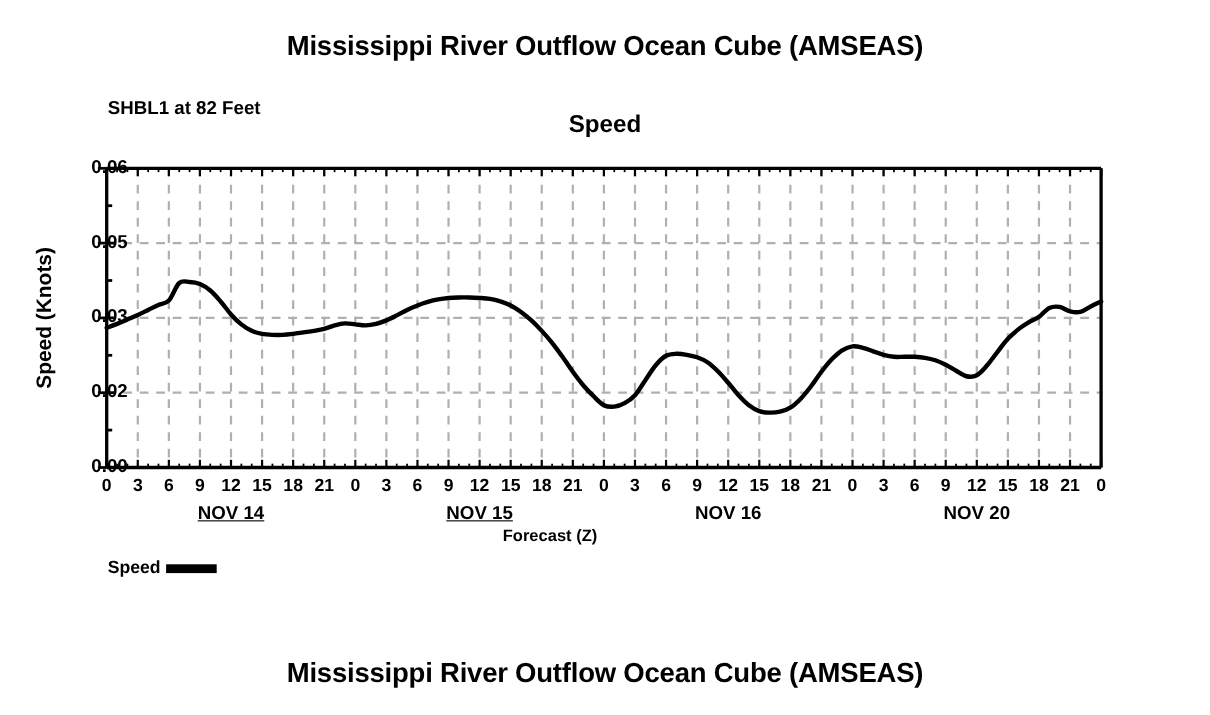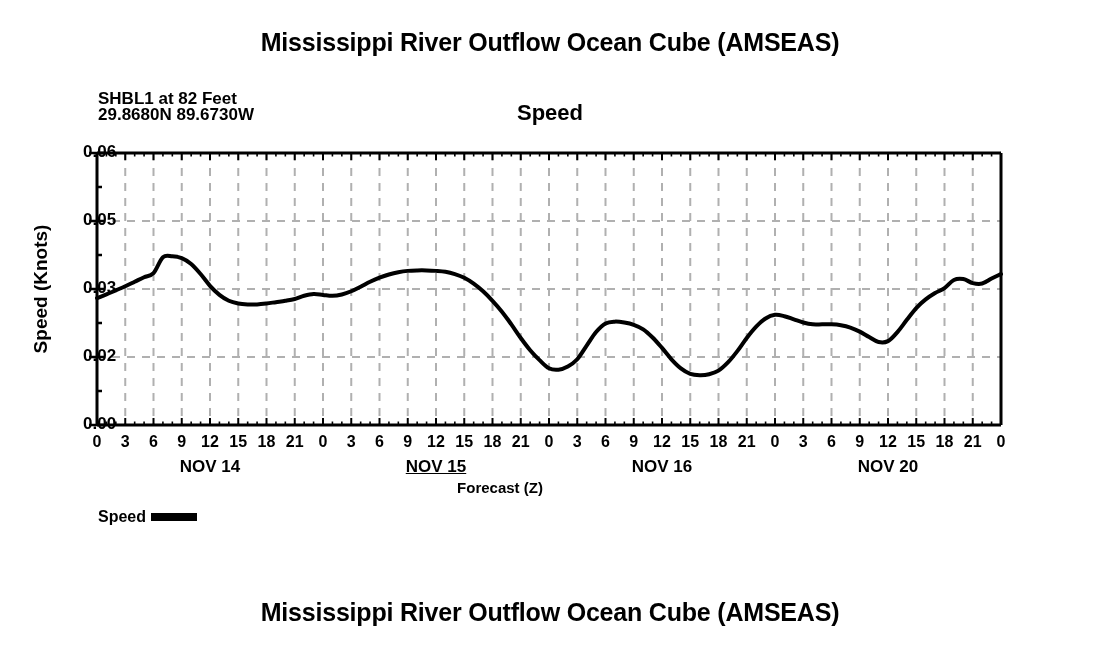--- a/index.html
+++ b/index.html
@@ -60,21 +60,20 @@
   #legend-swatch{width:46px;height:8px;background:#000;display:block;}
 </style>
 </head>
 <body>
 
 <div id="stage">
 
   <div class="title-main" id="title-top">Mississippi River Outflow Ocean Cube (AMSEAS)</div>
 
   <div class="meta" id="meta-station">SHBL1 at 82 Feet</div>
-  <div class="meta" id="meta-coords">29.8680N  89.6730W</div>
   <div class="meta" id="meta-variable">Speed</div>
 
   <div id="plot-wrap">
     <svg id="chart" width="1100" height="650">
       <g id="gridlines">
           <line x1="97" x2="1001" y1="357" y2="357" stroke="#b0b0b0" stroke-width="2" stroke-dasharray="8 7"></line>
           <line x1="97" x2="1001" y1="289" y2="289" stroke="#b0b0b0" stroke-width="2" stroke-dasharray="8 7"></line>
           <line x1="97" x2="1001" y1="221" y2="221" stroke="#b0b0b0" stroke-width="2" stroke-dasharray="8 7"></line>
           <line x1="97" x2="1001" y1="153" y2="153" stroke="#b0b0b0" stroke-width="2" stroke-dasharray="8 7"></line>
           <line x1="125.25" x2="125.25" y1="153" y2="425" stroke="#b0b0b0" stroke-width="2" stroke-dasharray="8 7"></line>
@@ -370,21 +369,21 @@
         <div class="xtick-label" style="left: 783.25px; top: 433px; width: 40px;">3</div>
         <div class="xtick-label" style="left: 811.5px; top: 433px; width: 40px;">6</div>
         <div class="xtick-label" style="left: 839.75px; top: 433px; width: 40px;">9</div>
         <div class="xtick-label" style="left: 868px; top: 433px; width: 40px;">12</div>
         <div class="xtick-label" style="left: 896.25px; top: 433px; width: 40px;">15</div>
         <div class="xtick-label" style="left: 924.5px; top: 433px; width: 40px;">18</div>
         <div class="xtick-label" style="left: 952.75px; top: 433px; width: 40px;">21</div>
         <div class="xtick-label" style="left: 981px; top: 433px; width: 40px;">0</div>
       </div>
     <div id="day-labels">
-        <div class="daylabel" style="left: 160px; top: 457px; width: 100px;">NOV 14</div>
+        <div class="daylabel" style="left: 160px; top: 457px; width: 100px; text-decoration: underline;">NOV 14</div>
         <div class="daylabel" style="left: 386px; top: 457px; width: 100px; text-decoration: underline;">NOV 15</div>
         <div class="daylabel" style="left: 612px; top: 457px; width: 100px;">NOV 16</div>
         <div class="daylabel" style="left: 838px; top: 457px; width: 100px;">NOV 20</div>
       </div>
 
     <div id="xlabel">Forecast (Z)</div>
 
     <div id="legend">
       <span id="legend-text">Speed</span>
       <span id="legend-swatch"></span>

